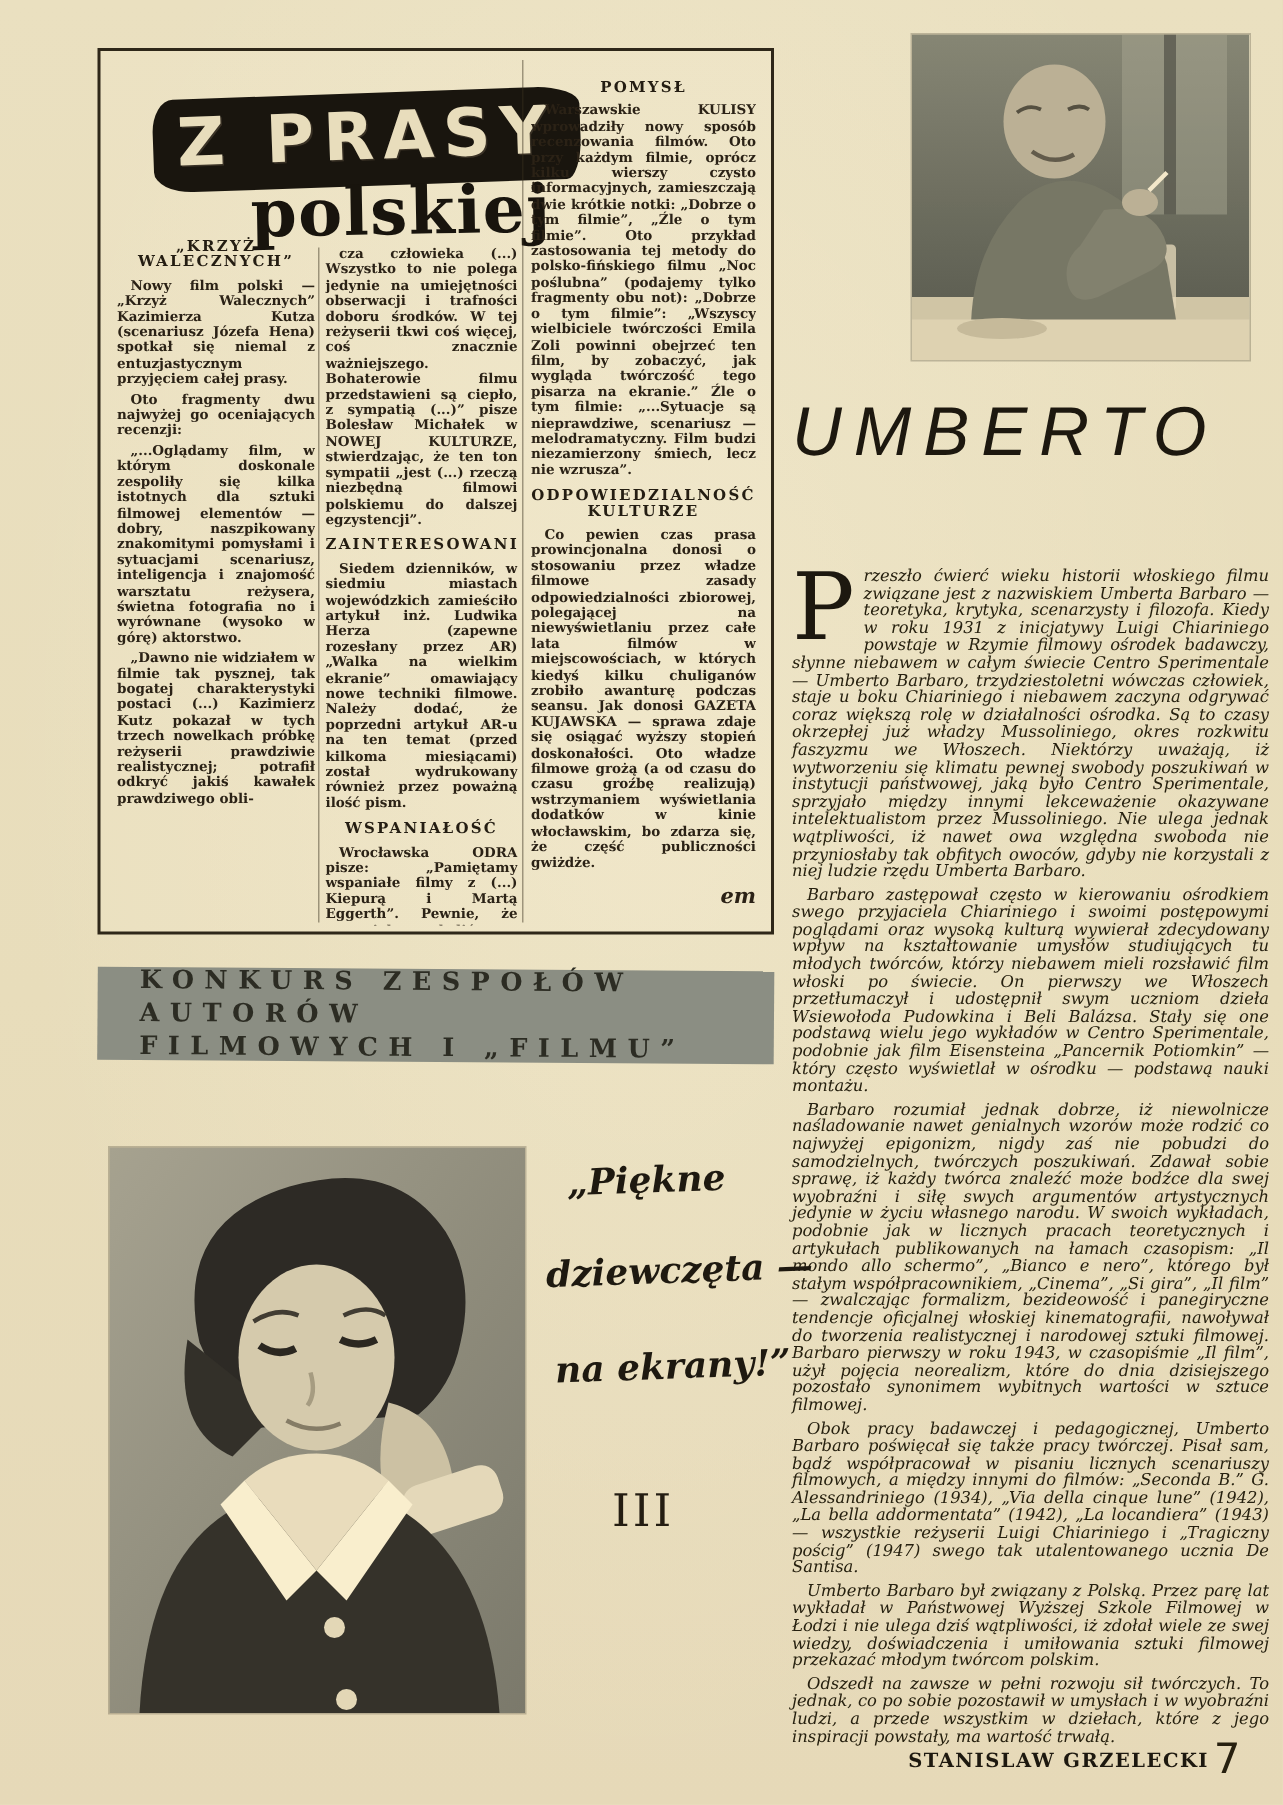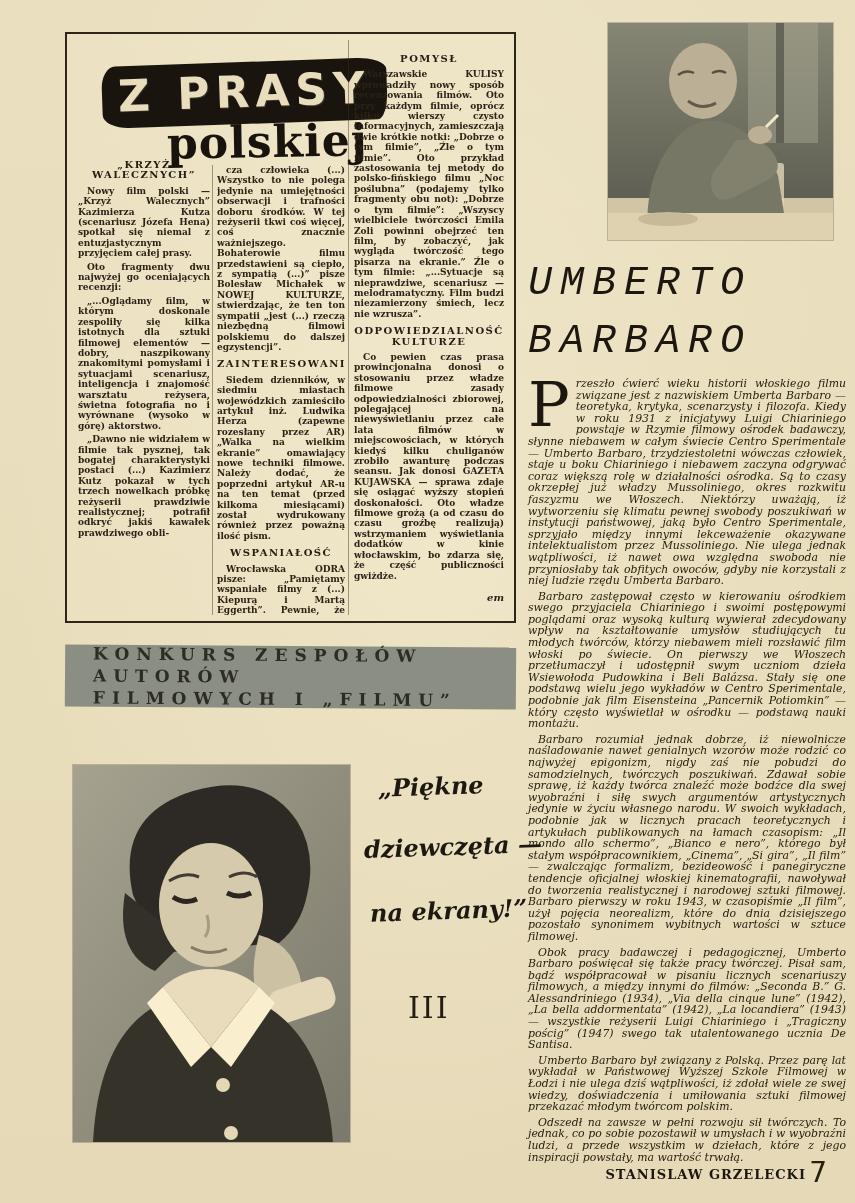--- a/index.html
+++ b/index.html
@@ -26,41 +26,41 @@
     text-shadow:1px 1px 0 #3a3226;}
   .press-title-sub{position:absolute;left:100px;top:86px;transform:rotate(-1deg);
     font-weight:bold;font-size:44px;line-height:1;color:#18140d;
     font-family:"DejaVu Serif",serif;letter-spacing:1px;}
   .pcol{position:absolute;font-size:9px;font-weight:700;line-height:10.4px;
     text-align:justify;overflow:hidden;color:#2b2216;}
   .pcol p{margin:0 0 3px 0;text-indent:9px;}
   .phead{font-size:10px;font-weight:700;text-align:center;letter-spacing:1.5px;
     margin:7px 0 5px 0;color:#241d12;}
   .phead.first{margin-top:12px;}
-  .psig{text-align:right;font-style:italic;font-weight:700;font-size:10px;margin-top:12px;}
+  .psig{text-align:right;font-style:italic;font-weight:700;font-size:14px;margin-top:12px;}
   
   .banner{position:absolute;left:65px;top:646px;width:451px;height:62px;
     background:#8b8e83;transform:rotate(.4deg);
     display:flex;flex-direction:column;justify-content:center;padding-left:28px;
     box-sizing:border-box;}
   .banner div{font-family:"DejaVu Serif",serif;font-weight:700;color:#2c2c23;
     font-size:17px;line-height:22px;letter-spacing:7px;}
   
   .photo{position:absolute;filter:sepia(.25) contrast(.95);box-shadow:0 0 0 1px rgba(40,34,20,.25);}
   
   .q1,.q2,.q3{position:absolute;font-family:"DejaVu Serif",serif;
     font-weight:700;font-style:italic;font-size:24px;color:#1e1910;transform:rotate(-2deg);}
   .numeral{position:absolute;font-size:30px;letter-spacing:2px;color:#241d12;font-weight:400;}
   .caption{position:absolute;left:363px;top:1124px;width:165px;
     font-size:10.5px;font-weight:700;font-style:italic;line-height:14px;
     text-align:justify;color:#2b2216;}
   
   .art-title{position:absolute;left:528px;width:320px;
-    font-family:Liberation Mono, monospace;font-style:italic;font-weight:400;
-    font-size:40px;line-height:1;color:#1d180f;letter-spacing:8px;white-space:nowrap;}
+    font-family:Liberation Sans, sans-serif;font-style:italic;font-weight:400;
+    font-size:46px;line-height:1;color:#1d180f;letter-spacing:8px;white-space:nowrap;}
   .article{position:absolute;left:528px;top:378px;width:318px;
     font-style:italic;font-size:10.9px;line-height:11.6px;text-align:justify;
     color:#26200f;}
   .article p{margin:0 0 4px 0;text-indent:10px;}
   .article p.first{text-indent:0;}
   .dropcap{float:left;font-size:62px;line-height:50px;font-style:normal;
     padding:2px 6px 0 0;color:#1d180f;}
   .art-sig{text-align:right;font-style:normal;font-weight:700;font-size:13px;
     letter-spacing:1px;padding-right:40px;margin-top:6px;color:#1d180f;}
   .pagenum{position:absolute;right:28px;bottom:14px;font-size:28px;color:#27200f;
@@ -124,21 +124,20 @@
     <path d="M80 78 q14 10 28 2" stroke="#5b5546" stroke-width="3" fill="none"></path>
     <path d="M40 217 q-6 -70 34 -108 q22 -18 48 -8 q36 16 48 52 l10 62 Z" fill="#6d7263"></path>
     <path d="M128 117 q30 -4 40 18 q6 14 -8 22 l-36 18 q-16 6 -20 -8 q-4 -16 8 -26 Z" fill="#777c6c"></path>
     <ellipse cx="152" cy="112" rx="12" ry="9" fill="#b1aa93"></ellipse>
     <line x1="158" y1="104" x2="170" y2="92" stroke="#e7e2cc" stroke-width="3"></line>
     <rect x="0" y="190" width="225" height="27" fill="#d3ccb1"></rect>
     <ellipse cx="60" cy="196" rx="30" ry="7" fill="#bcb498"></ellipse>
   </svg>
 
   <div class="art-title" style="top:264px;">UMBERTO</div>
-  <div class="art-title" style="top:322px;">BARBARO</div>
 
   <div class="article">
     <p class="first"><span class="dropcap">P</span><span>rzeszło ćwierć wieku historii włoskiego filmu związane jest z nazwiskiem Umberta Barbaro — teoretyka, krytyka, scenarzysty i filozofa. Kiedy w roku 1931 z inicjatywy Luigi Chiariniego powstaje w Rzymie filmowy ośrodek badawczy, słynne niebawem w całym świecie Centro Sperimentale — Umberto Barbaro, trzydziestoletni wówczas człowiek, staje u boku Chiariniego i niebawem zaczyna odgrywać coraz większą rolę w działalności ośrodka. Są to czasy okrzepłej już władzy Mussoliniego, okres rozkwitu faszyzmu we Włoszech. Niektórzy uważają, iż wytworzeniu się klimatu pewnej swobody poszukiwań w instytucji państwowej, jaką było Centro Sperimentale, sprzyjało między innymi lekceważenie okazywane intelektualistom przez Mussoliniego. Nie ulega jednak wątpliwości, iż nawet owa względna swoboda nie przyniosłaby tak obfitych owoców, gdyby nie korzystali z niej ludzie rzędu Umberta Barbaro.</span></p>
     <p>Barbaro zastępował często w kierowaniu ośrodkiem swego przyjaciela Chiariniego i swoimi postępowymi poglądami oraz wysoką kulturą wywierał zdecydowany wpływ na kształtowanie umysłów studiujących tu młodych twórców, którzy niebawem mieli rozsławić film włoski po świecie. On pierwszy we Włoszech przetłumaczył i udostępnił swym uczniom dzieła Wsiewołoda Pudowkina i Beli Balázsa. Stały się one podstawą wielu jego wykładów w Centro Sperimentale, podobnie jak film Eisensteina „Pancernik Potiomkin” — który często wyświetlał w ośrodku — podstawą nauki montażu.</p>
     <p>Barbaro rozumiał jednak dobrze, iż niewolnicze naśladowanie nawet genialnych wzorów może rodzić co najwyżej epigonizm, nigdy zaś nie pobudzi do samodzielnych, twórczych poszukiwań. Zdawał sobie sprawę, iż każdy twórca znaleźć może bodźce dla swej wyobraźni i siłę swych argumentów artystycznych jedynie w życiu własnego narodu. W swoich wykładach, podobnie jak w licznych pracach teoretycznych i artykułach publikowanych na łamach czasopism: „Il mondo allo schermo”, „Bianco e nero”, którego był stałym współpracownikiem, „Cinema”, „Si gira”, „Il film” — zwalczając formalizm, bezideowość i panegiryczne tendencje oficjalnej włoskiej kinematografii, nawoływał do tworzenia realistycznej i narodowej sztuki filmowej. Barbaro pierwszy w roku 1943, w czasopiśmie „Il film”, użył pojęcia neorealizm, które do dnia dzisiejszego pozostało synonimem wybitnych wartości w sztuce filmowej.</p>
     <p>Obok pracy badawczej i pedagogicznej, Umberto Barbaro poświęcał się także pracy twórczej. Pisał sam, bądź współpracował w pisaniu licznych scenariuszy filmowych, a między innymi do filmów: „Seconda B.” G. Alessandriniego (1934), „Via della cinque lune” (1942), „La bella addormentata” (1942), „La locandiera” (1943) — wszystkie reżyserii Luigi Chiariniego i „Tragiczny pościg” (1947) swego tak utalentowanego ucznia De Santisa.</p>
     <p>Umberto Barbaro był związany z Polską. Przez parę lat wykładał w Państwowej Wyższej Szkole Filmowej w Łodzi i nie ulega dziś wątpliwości, iż zdołał wiele ze swej wiedzy, doświadczenia i umiłowania sztuki filmowej przekazać młodym twórcom polskim.</p>
     <p>Odszedł na zawsze w pełni rozwoju sił twórczych. To jednak, co po sobie pozostawił w umysłach i w wyobraźni ludzi, a przede wszystkim w dziełach, które z jego inspiracji powstały, ma wartość trwałą.</p>
     <div class="art-sig">STANISLAW GRZELECKI</div>
   </div>

